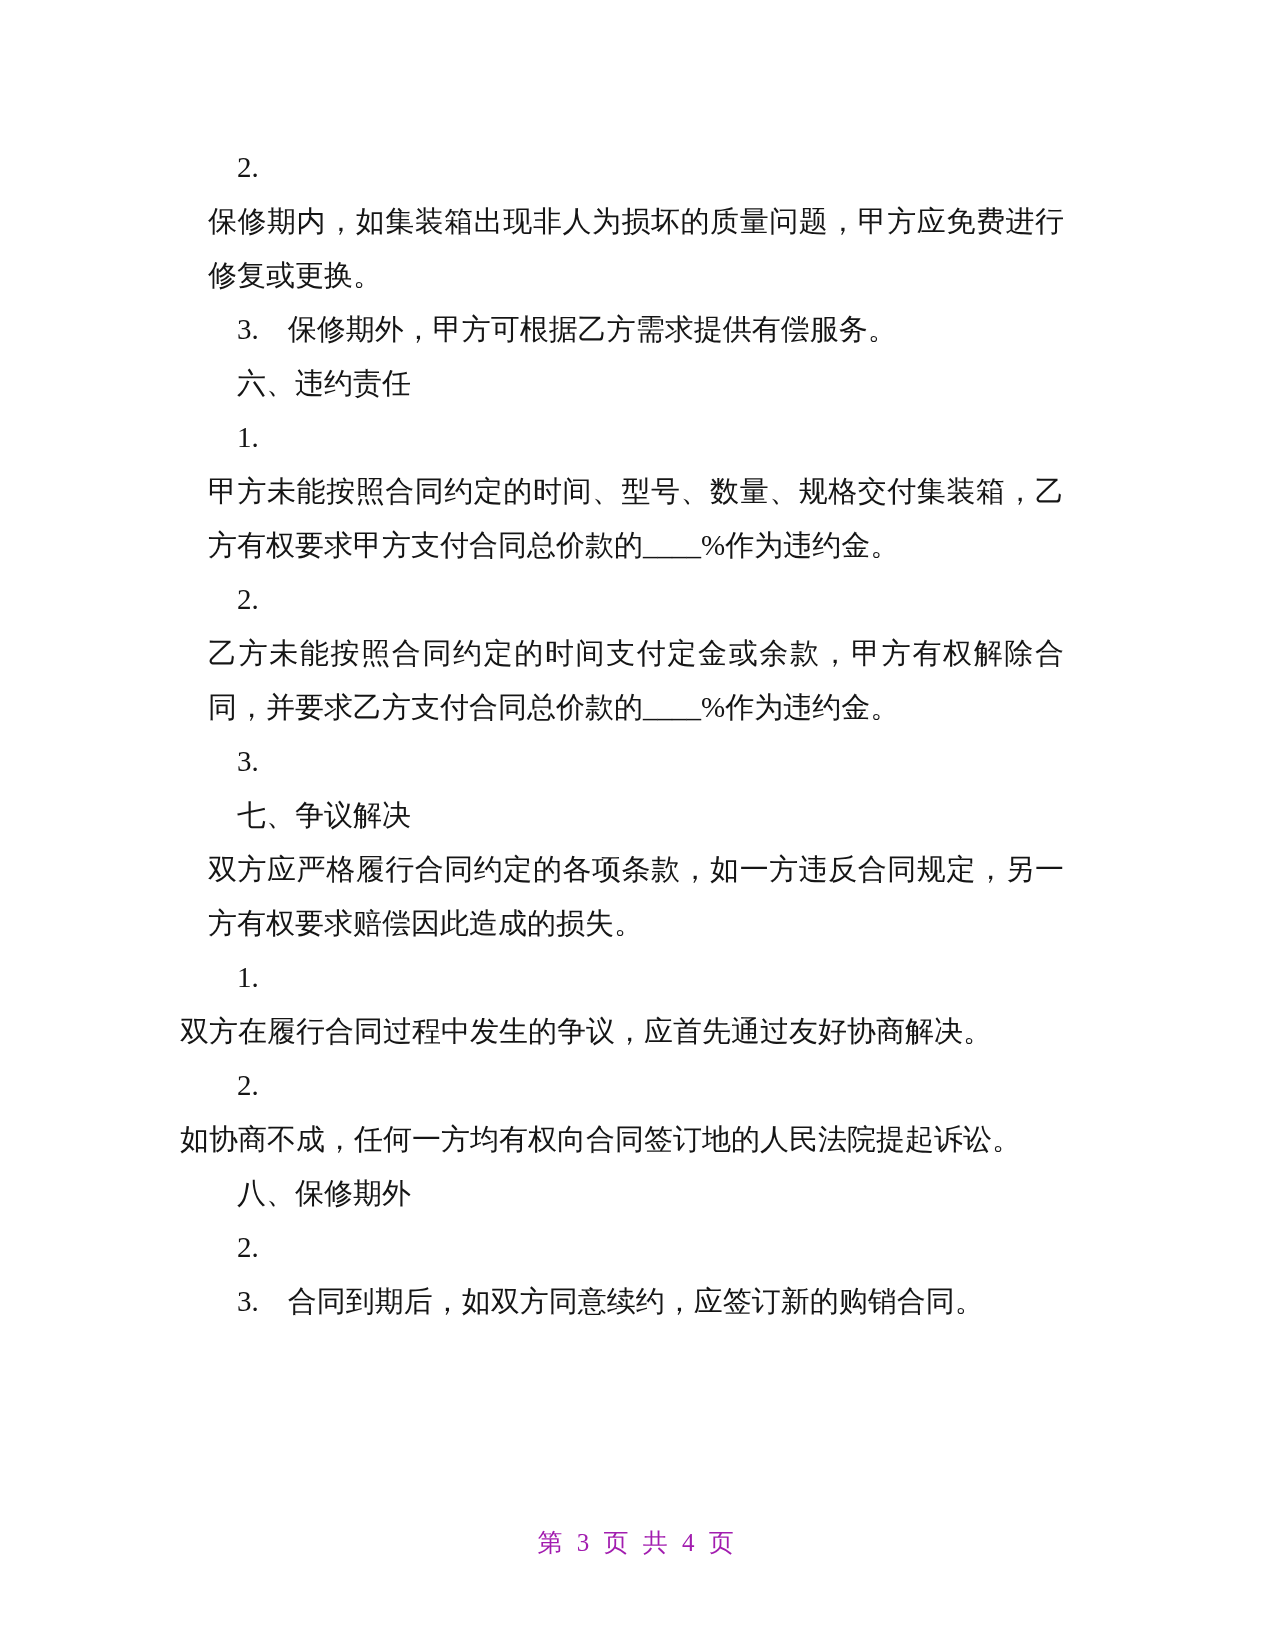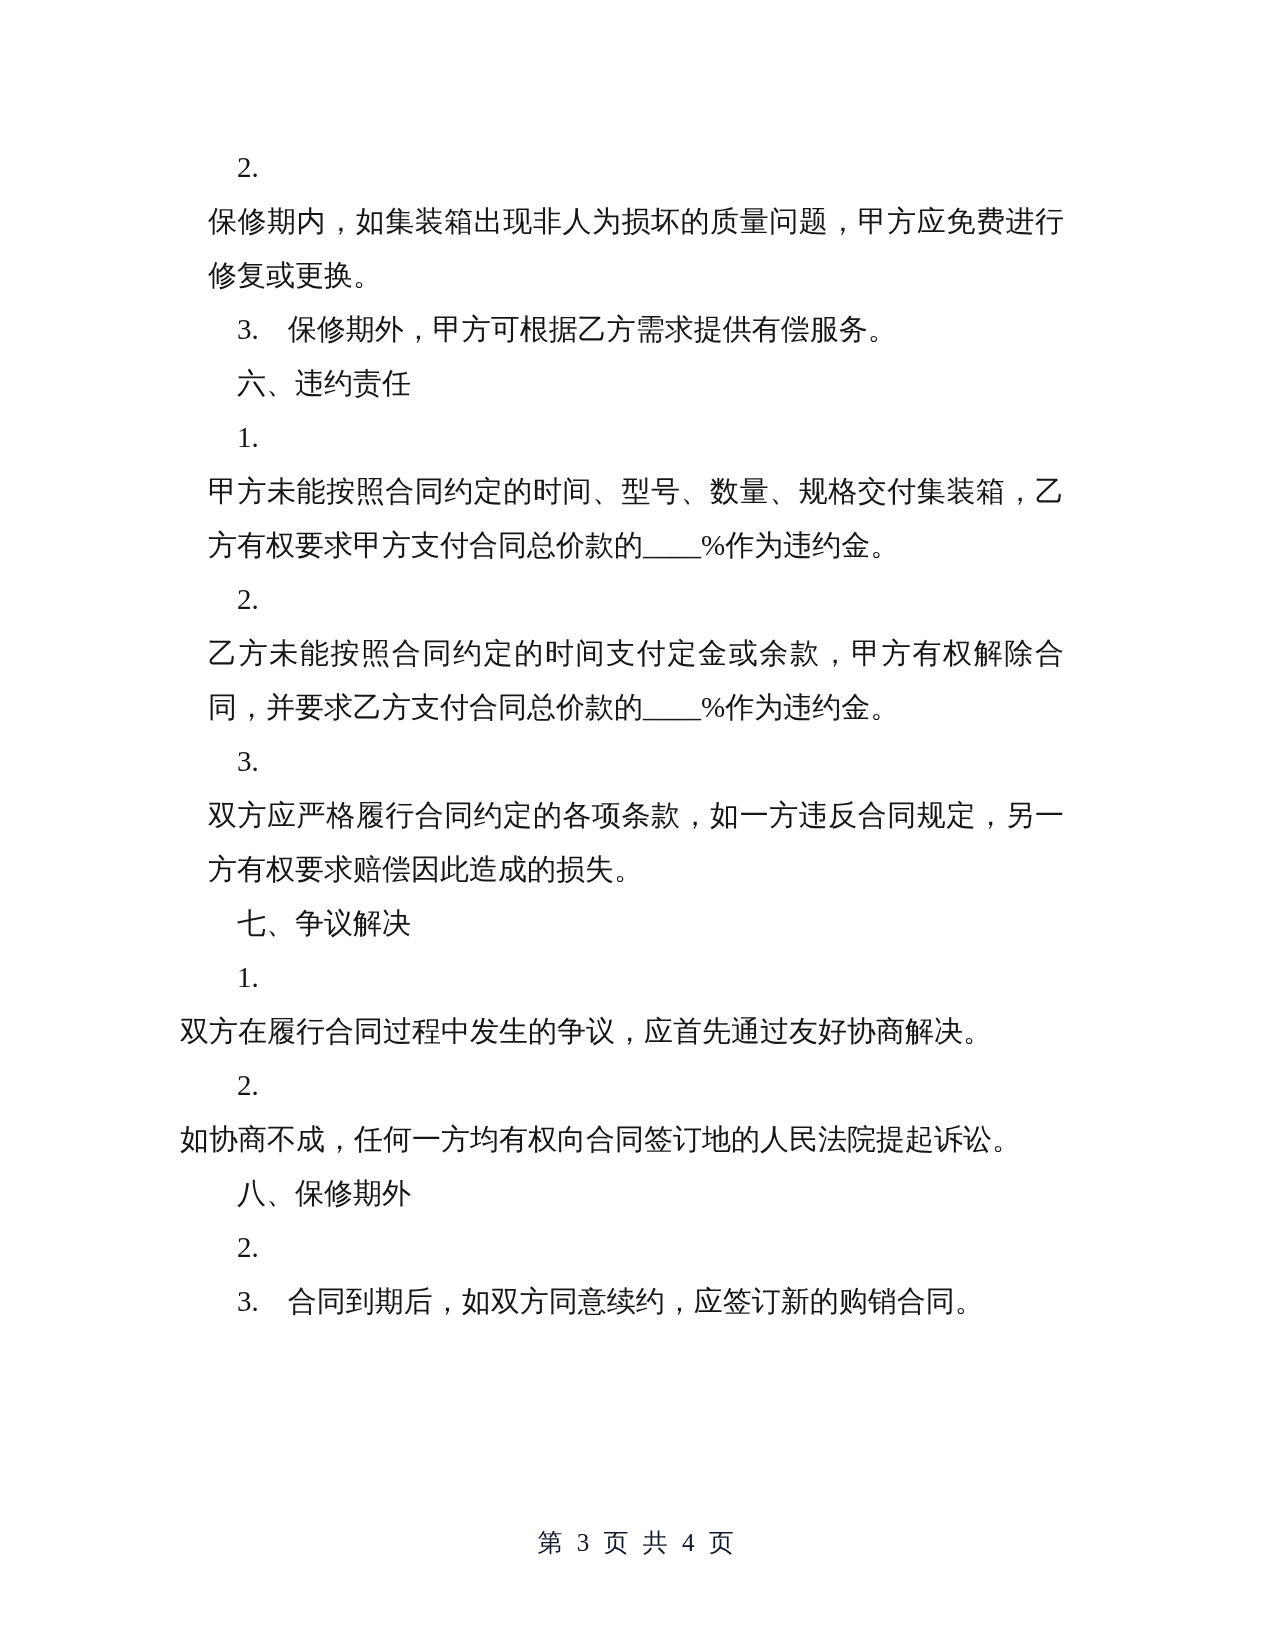--- a/index.html
+++ b/index.html
@@ -46,39 +46,39 @@
   }
   .footer {
     position: absolute;
     top: 1516px;
     left: 0;
     width: 1275px;
     text-align: center;
     font-size: 25px;
     line-height: 54px;
     letter-spacing: 4px;
-    color: #0f172a;
+    color: #a21caf;
   }
 </style>
 </head>
 <body>
 
 <div class="page">
   <div class="doc">
     <p class="ln indent">2.</p>
     <p class="ln para">保修期内，如集装箱出现非人为损坏的质量问题，甲方应免费进行修复或更换。</p>
     <p class="ln indent bold">3.　保修期外，甲方可根据乙方需求提供有偿服务。</p>
     <p class="ln indent bold">六、违约责任</p>
     <p class="ln indent">1.</p>
     <p class="ln para">甲方未能按照合同约定的时间、型号、数量、规格交付集装箱，乙方有权要求甲方支付合同总价款的____%作为违约金。</p>
     <p class="ln indent">2.</p>
     <p class="ln para">乙方未能按照合同约定的时间支付定金或余款，甲方有权解除合同，并要求乙方支付合同总价款的____%作为违约金。</p>
     <p class="ln indent">3.</p>
+    <p class="ln indent bold">七、争议解决</p>
     <p class="ln para">双方应严格履行合同约定的各项条款，如一方违反合同规定，另一方有权要求赔偿因此造成的损失。</p>
-    <p class="ln indent bold">七、争议解决</p>
     <p class="ln indent">1.</p>
     <p class="ln bold">双方在履行合同过程中发生的争议，应首先通过友好协商解决。</p>
     <p class="ln indent">2.</p>
     <p class="ln bold">如协商不成，任何一方均有权向合同签订地的人民法院提起诉讼。</p>
     <p class="ln indent bold">八、保修期外</p>
     <p class="ln indent">2.</p>
     <p class="ln indent bold">3.　合同到期后，如双方同意续约，应签订新的购销合同。</p>
   </div>
 
   <div class="footer">第 3 页 共 4 页</div>

